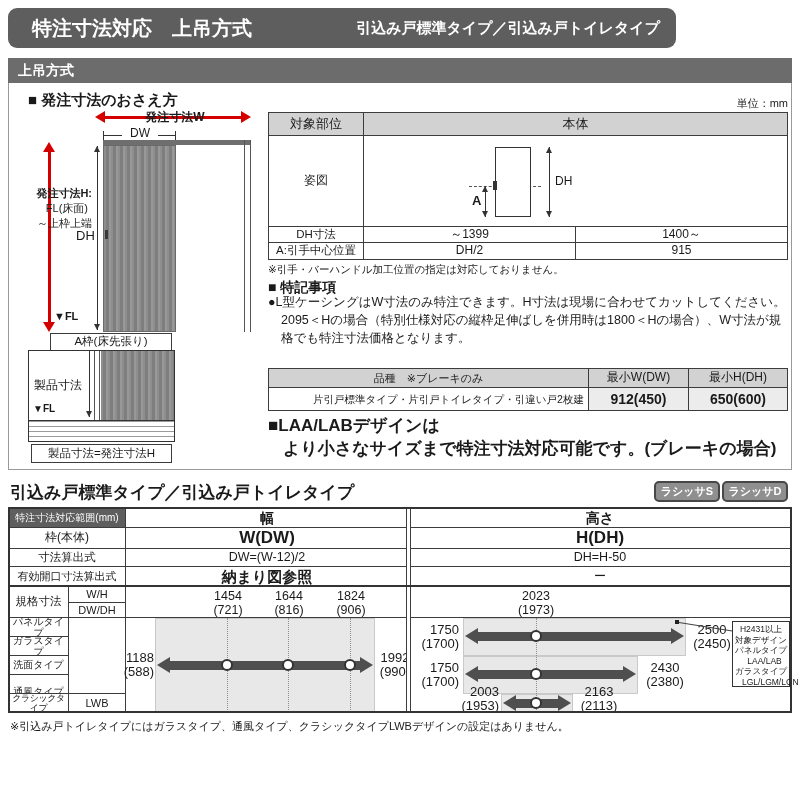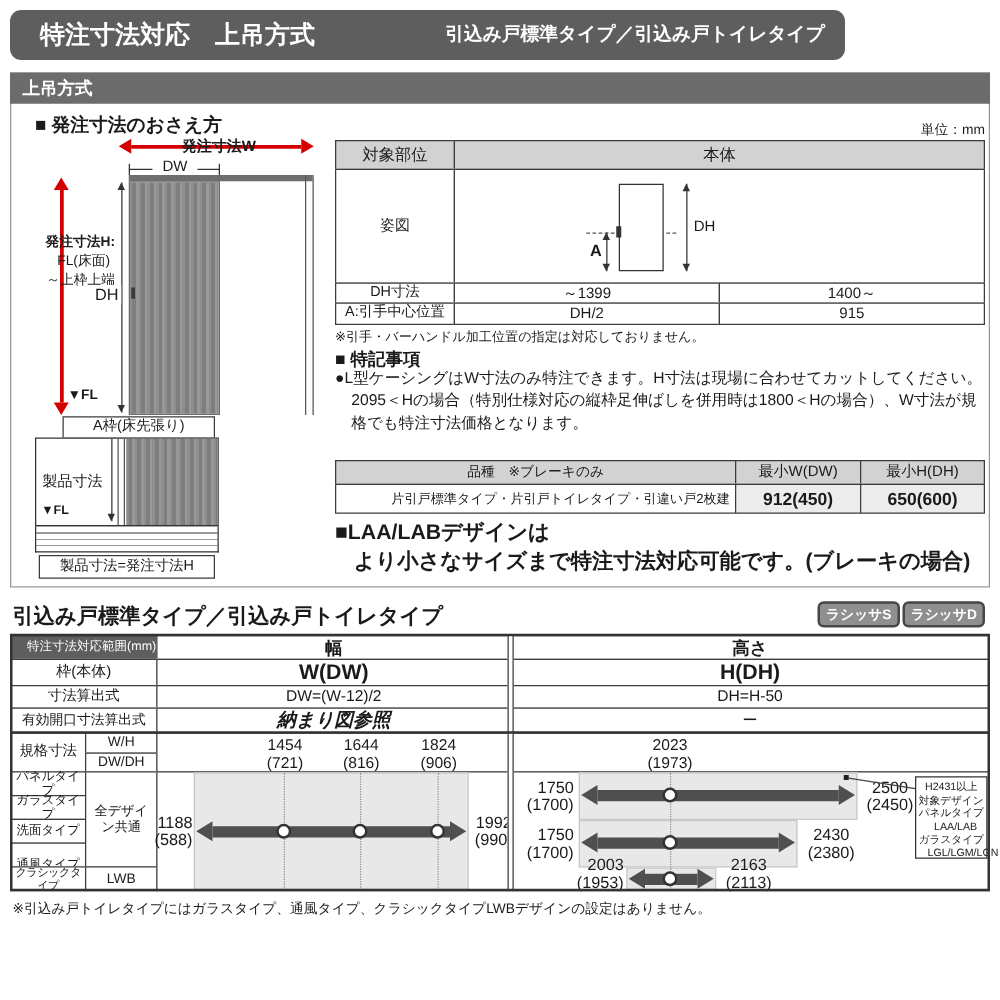--- a/index.html
+++ b/index.html
@@ -174,21 +174,21 @@
   <div class="abs b" style="left:283px;top:437px;font-size:17px;">より小さなサイズまで特注寸法対応可能です。(ブレーキの場合)</div>
 
   <div class="abs b" style="left:10px;top:481px;font-size:17px;">引込み戸標準タイプ／引込み戸トイレタイプ</div>
   <div class="badge" style="left:654px;top:481px;">
     <span>ラシッサS</span>
   </div>
   <div class="badge" style="left:722px;top:481px;">
     <span>ラシッサD</span>
   </div>
 
-  <div class="cell dark" style="left:8px;top:508px;width:118px;height:20px;font-size:10px;justify-content:flex-end;">
+  <div class="cell dark" style="left:8px;top:508px;width:118px;height:20px;font-size:10px;">
     <span>特注寸法対応範囲(mm)</span>
   </div>
   <div class="cell b" style="left:125px;top:508px;width:284px;height:20px;font-size:14px;">
     <span>幅</span>
   </div>
   <div class="cell b" style="left:408px;top:508px;width:384px;height:20px;font-size:14px;">
     <span>高さ</span>
   </div>
 
   <div class="cell" style="left:8px;top:527px;width:118px;height:22px;font-size:12px;">
@@ -207,21 +207,21 @@
   <div class="cell" style="left:125px;top:548px;width:284px;height:19px;font-size:12.5px;">
     <span>DW=(W-12)/2</span>
   </div>
   <div class="cell" style="left:408px;top:548px;width:384px;height:19px;font-size:12.5px;">
     <span>DH=H-50</span>
   </div>
 
   <div class="cell" style="left:8px;top:566px;width:118px;height:21px;font-size:11px;">
     <span>有効開口寸法算出式</span>
   </div>
-  <div class="cell b" style="left:125px;top:566px;width:284px;height:21px;font-size:15px;font-style:italic;">
+  <div class="cell b" style="left:125px;top:566px;width:284px;height:21px;font-size:15px;">
     <span>納まり図参照</span>
   </div>
   <div class="cell" style="left:408px;top:566px;width:384px;height:21px;font-size:12px;">
     <span>ー</span>
   </div>
 
   <div class="cell" style="left:8px;top:586px;width:61px;height:32px;font-size:11.5px;">
     <span>規格寸法</span>
   </div>
   <div class="cell" style="left:68px;top:586px;width:58px;height:17px;font-size:11px;">
@@ -250,23 +250,20 @@
     <span>ガラスタイプ</span>
   </div>
   <div class="cell" style="left:8px;top:655px;width:61px;height:20px;font-size:10px;">
     <span>洗面タイプ</span>
   </div>
   <div class="cell" style="left:8px;top:674px;width:61px;height:36px;font-size:10px;">
     <span>通風タイプ</span>
   </div>
   <div class="cell" style="left:8px;top:693px;width:61px;height:20px;font-size:9px;letter-spacing:-0.5px;">
     <span>クラシックタイプ</span>
-  </div>
-  <div class="cell" style="left:68px;top:617px;width:58px;height:77px;font-size:10.5px;padding:2px;">
-    <span>全デザイン共通</span>
   </div>
   <div class="cell" style="left:68px;top:693px;width:58px;height:20px;font-size:11px;">
     <span>LWB</span>
   </div>
 
   <div class="cell" style="left:125px;top:617px;width:284px;height:96px;">
     <div class="shade" style="left:29px;top:0;width:220px;height:94px;"></div>
     <div class="vdot" style="left:101px;top:0;height:94px;"></div>
     <div class="vdot" style="left:162px;top:0;height:94px;"></div>
     <div class="vdot" style="left:224px;top:0;height:94px;"></div>

